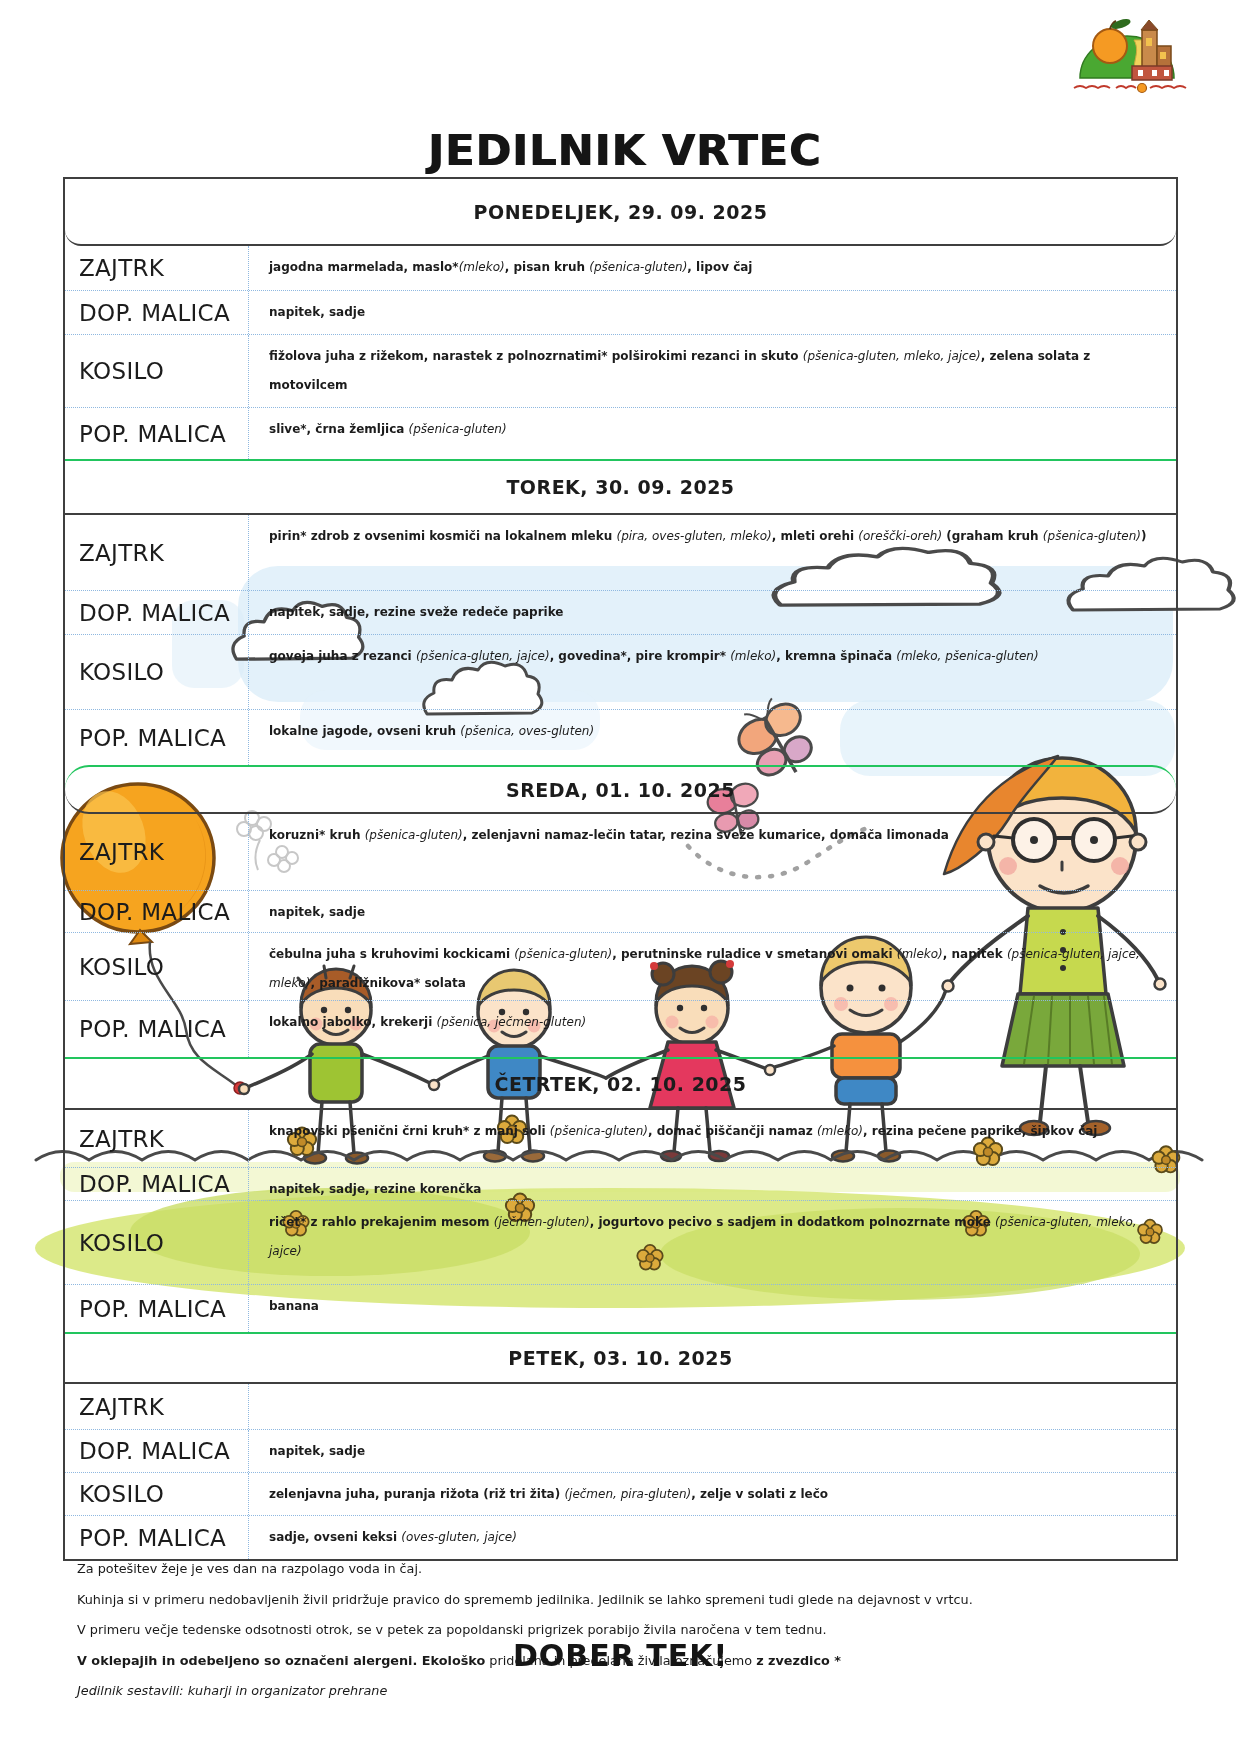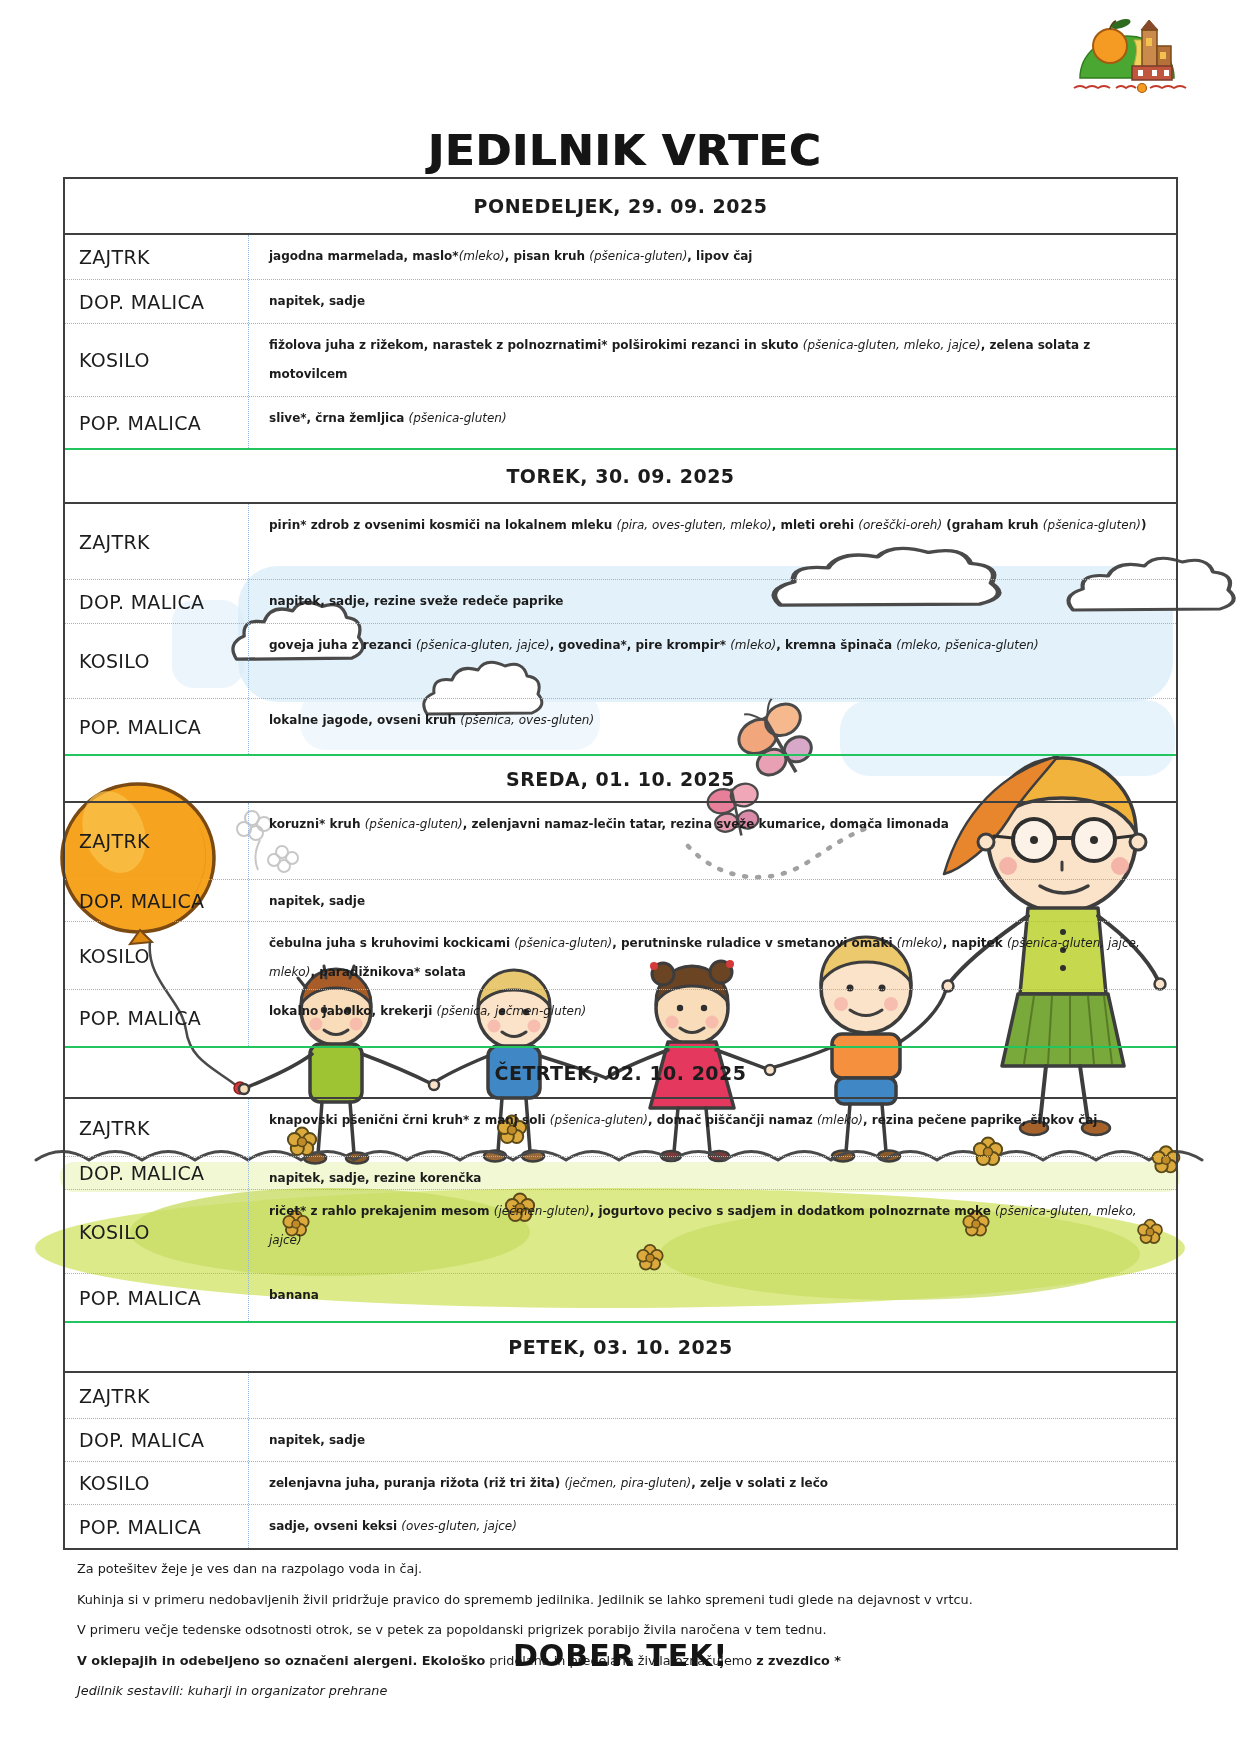--- a/index.html
+++ b/index.html
@@ -14,21 +14,21 @@
   .illustration{position:absolute;left:0;top:505px;width:1241px;height:815px;z-index:0;}
   
   .menu-table{position:absolute;left:63px;top:177px;width:1115px;z-index:1;
               border:2px solid #3f3f3f;box-sizing:border-box;background:transparent;}
   .day-header{display:flex;align-items:center;justify-content:center;box-sizing:border-box;
               font-weight:700;font-size:19px;letter-spacing:.5px;border-bottom:2px solid #3f3f3f;}
   .day + .day .day-header{border-top:2px solid #22c55e;}
   .meal-row{display:flex;box-sizing:border-box;}
   .meal-row + .meal-row{border-top:1px dotted #8fb8e0;}
   .meal-label{width:184px;box-sizing:border-box;flex:0 0 184px;padding-left:14px;
-              font-size:19px;letter-spacing:.3px;display:flex;align-items:center;
+              font-size:23px;letter-spacing:.3px;display:flex;align-items:center;
               border-right:1px dotted #8fb8e0;}
   .meal-content{flex:1;box-sizing:border-box;padding:7px 14px 4px 20px;
                 line-height:29px;font-size:12px;}
   .sg-b{font-weight:700;}
   .sg-i{font-style:italic;font-weight:400;}
   .sg-r{font-weight:400;}
   .sg-it{font-style:italic;}
   
   .footer-notes{position:absolute;left:65px;top:1548px;width:1115px;z-index:1;
                 font-size:12.8px;line-height:18.5px;color:#1a1a1a;}
@@ -251,21 +251,21 @@
       <use href="#flower" transform="translate(650,1258) scale(0.9)"></use>
       <use href="#flower" transform="translate(988,1152)"></use>
       <use href="#flower" transform="translate(976,1224) scale(0.9)"></use>
       <use href="#flower" transform="translate(1166,1160) scale(0.95)"></use>
       <use href="#flower" transform="translate(1150,1232) scale(0.85)"></use>
     </g>
   </svg>
 
   <div class="menu-table" id="menu-table">
       <div class="day">
-        <div class="day-header" style="height: 56px;">PONEDELJEK, 29. 09. 2025</div>
+        <div class="day-header" style="height: 67px; border-radius: 16px;">PONEDELJEK, 29. 09. 2025</div>
         <div class="meal-row" style="height: 44px;">
           <div class="meal-label">ZAJTRK</div>
           <div class="meal-content"><span class="sg-b">jagodna marmelada, maslo*</span><span class="sg-i">(mleko)</span><span class="sg-b">, pisan kruh </span><span class="sg-i">(pšenica-gluten)</span><span class="sg-b">, lipov čaj</span></div>
         </div>
         <div class="meal-row" style="height: 44px;">
           <div class="meal-label">DOP. MALICA</div>
           <div class="meal-content"><span class="sg-b">napitek, sadje</span></div>
         </div>
         <div class="meal-row" style="height: 73px;">
           <div class="meal-label">KOSILO</div>
@@ -289,21 +289,21 @@
         <div class="meal-row" style="height: 75px;">
           <div class="meal-label">KOSILO</div>
           <div class="meal-content"><span class="sg-b">goveja juha z rezanci </span><span class="sg-i">(pšenica-gluten, jajce)</span><span class="sg-b">, govedina*, pire krompir* </span><span class="sg-i">(mleko)</span><span class="sg-b">, kremna špinača </span><span class="sg-i">(mleko, pšenica-gluten)</span></div>
         </div>
         <div class="meal-row" style="height: 56px;">
           <div class="meal-label">POP. MALICA</div>
           <div class="meal-content"><span class="sg-b">lokalne jagode, ovseni kruh </span><span class="sg-i">(pšenica, oves-gluten)</span></div>
         </div>
       </div>
       <div class="day">
-        <div class="day-header" style="height: 49px;">SREDA, 01. 10. 2025</div>
+        <div class="day-header" style="height: 49px; border-radius: 24px;">SREDA, 01. 10. 2025</div>
         <div class="meal-row" style="height: 76px;">
           <div class="meal-label">ZAJTRK</div>
           <div class="meal-content"><span class="sg-b">koruzni* kruh </span><span class="sg-i">(pšenica-gluten)</span><span class="sg-b">, zelenjavni namaz-lečin tatar, rezina sveže kumarice, domača limonada</span></div>
         </div>
         <div class="meal-row" style="height: 42px;">
           <div class="meal-label">DOP. MALICA</div>
           <div class="meal-content"><span class="sg-b">napitek, sadje</span></div>
         </div>
         <div class="meal-row" style="height: 68px;">
           <div class="meal-label">KOSILO</div>

